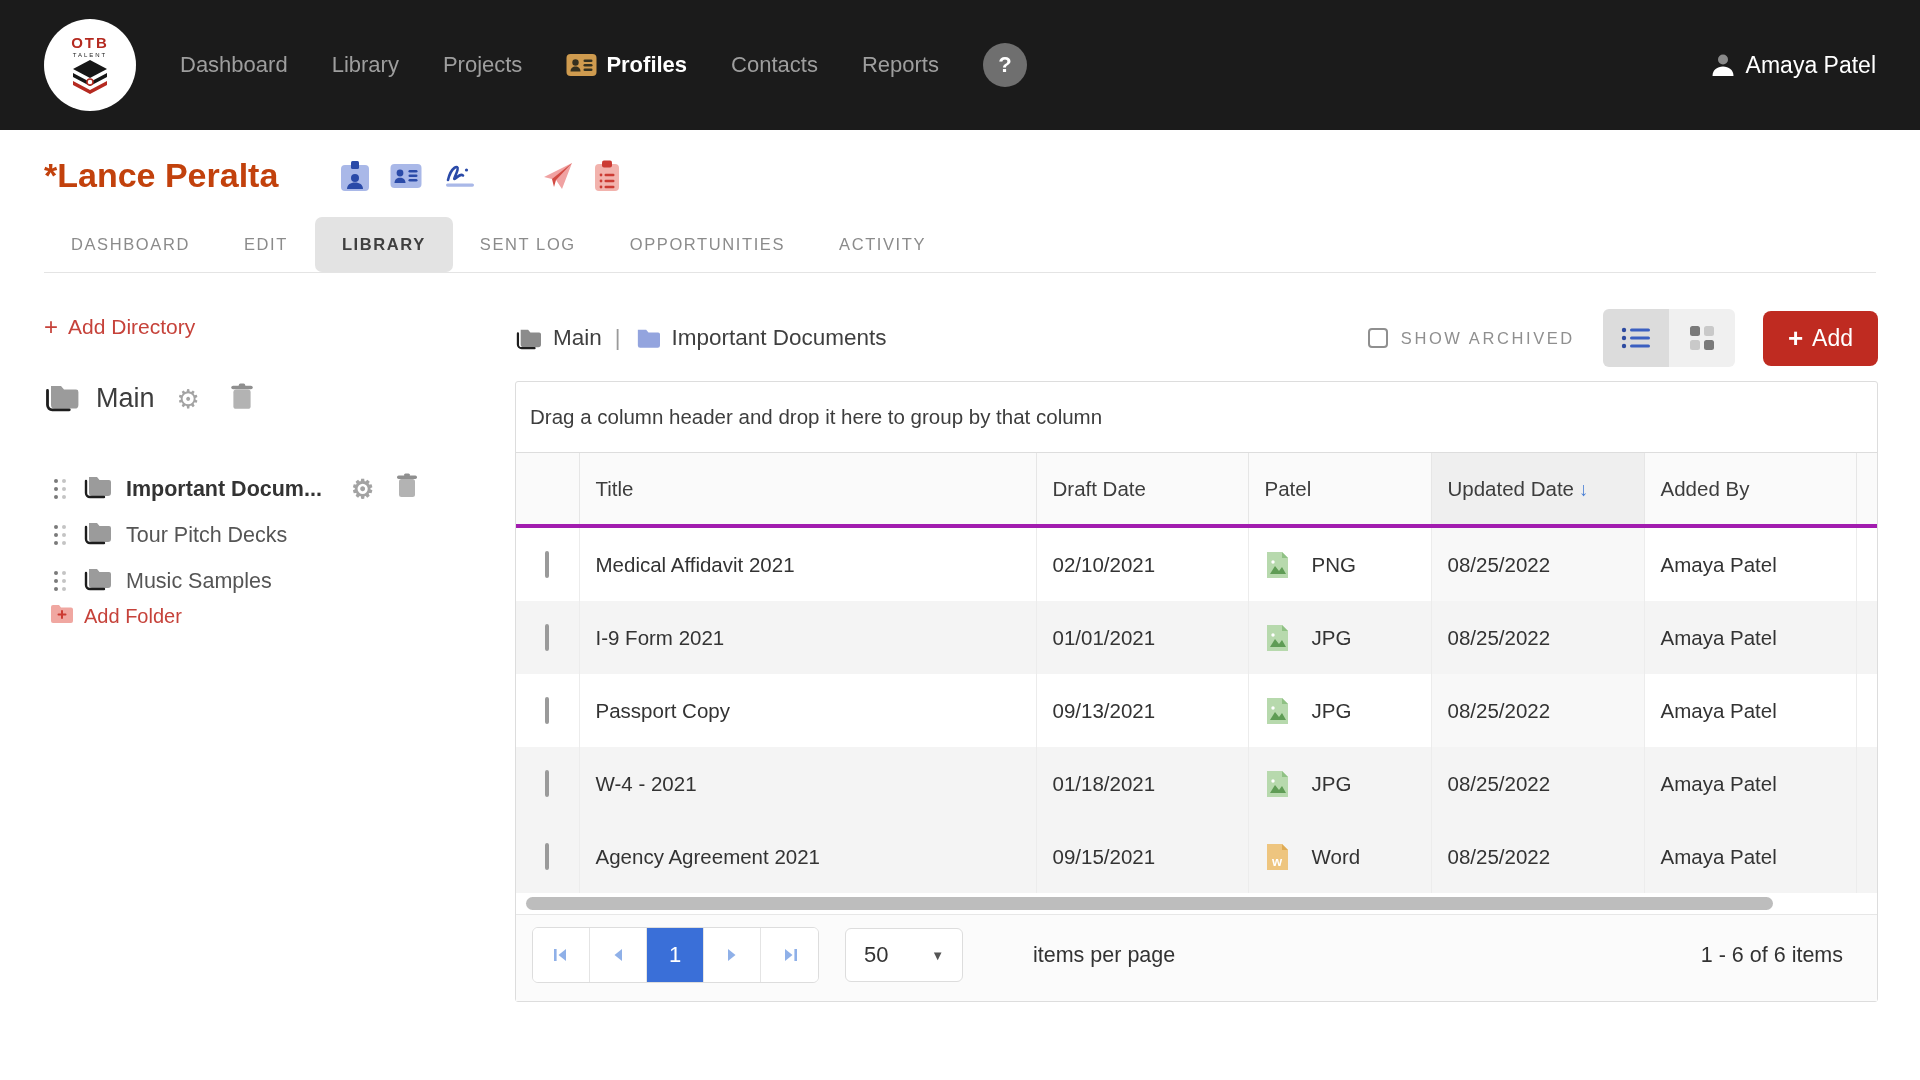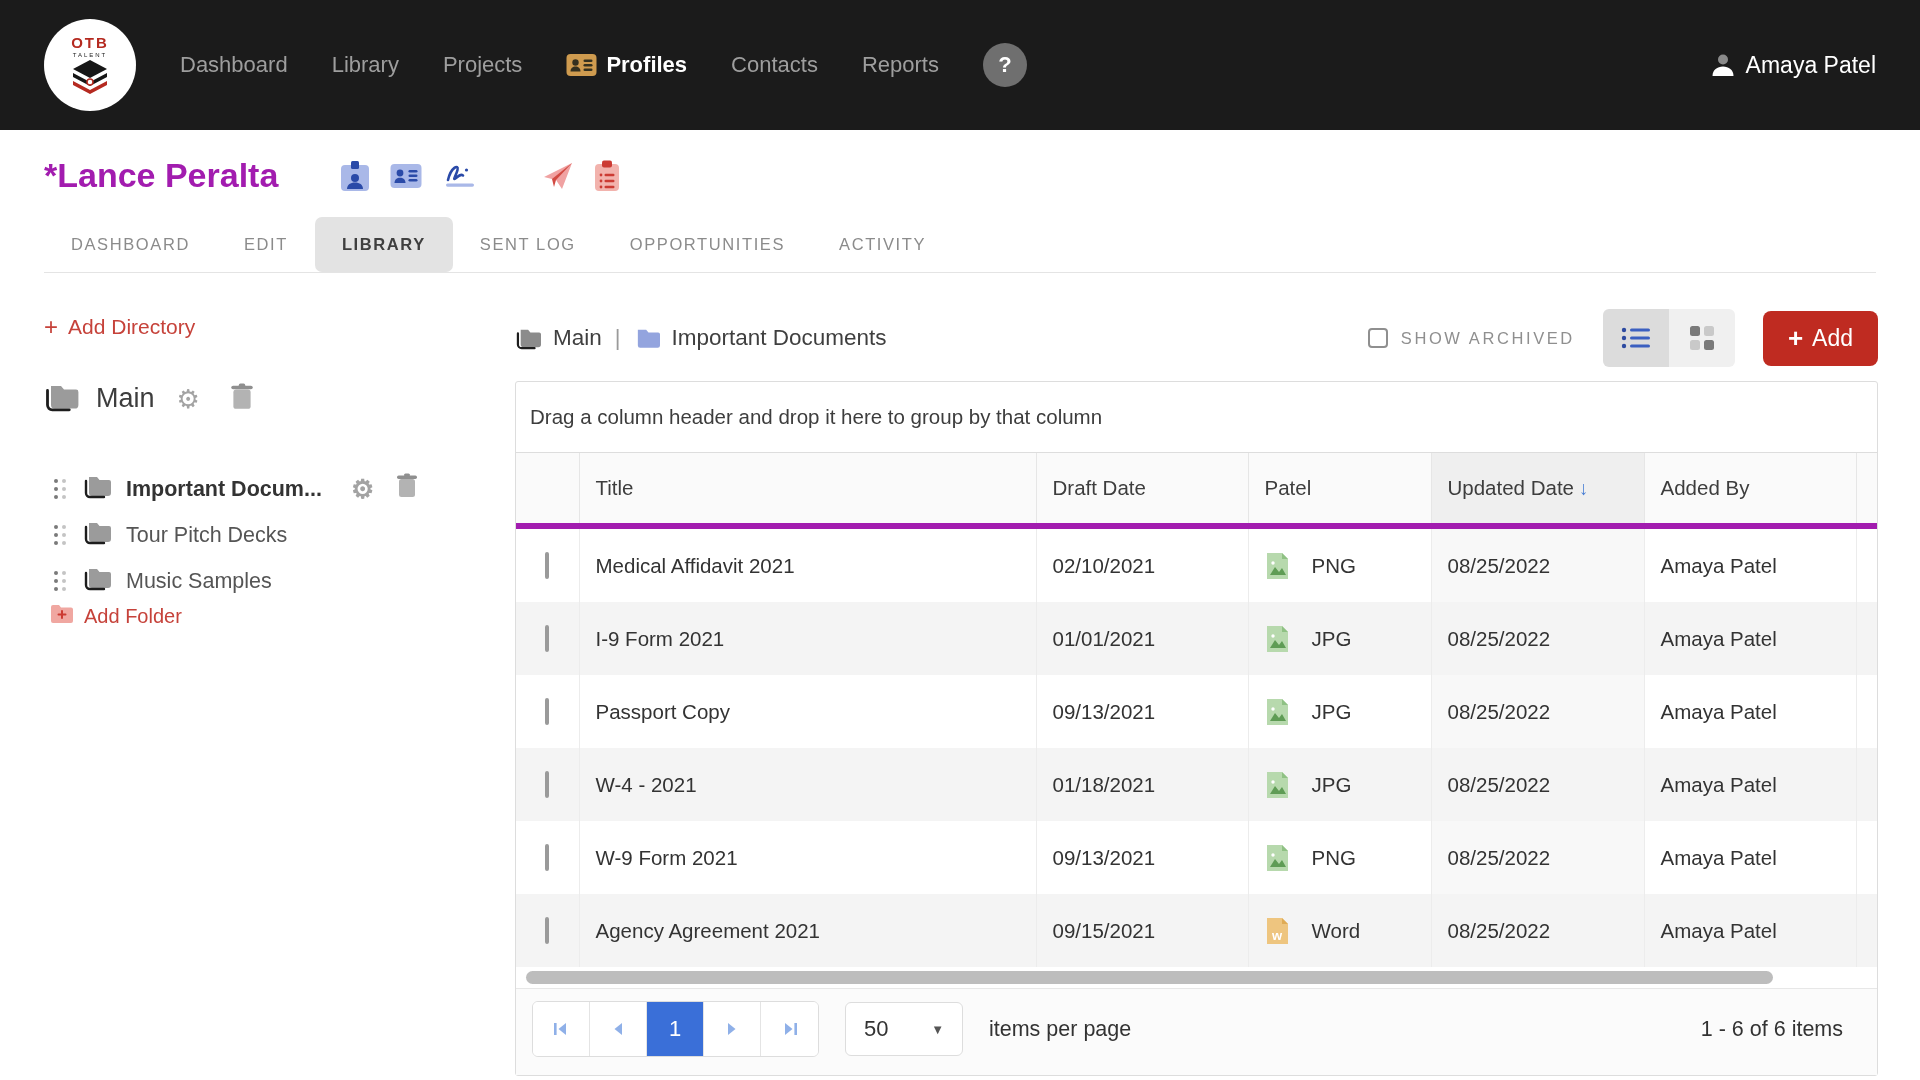--- a/index.html
+++ b/index.html
@@ -17,21 +17,21 @@
   .nav-item { color:#9e9e9e; font-size:22px; display:flex; align-items:center; gap:9px; cursor:pointer; }
   .nav-item.active { color:#fff; font-weight:bold; }
   .nav-item .nav-ic { display:none; }
   .help-circle { width:44px; height:44px; border-radius:50%; background:#6f6f6f; color:#fff;
                  font-size:22px; font-weight:bold; display:flex; align-items:center;
                  justify-content:center; cursor:pointer; }
   .nav-user { margin-left:auto; color:#fff; font-size:23px; display:flex; align-items:center; gap:10px; cursor:pointer; }
 
   
   .profile-row { display:flex; align-items:center; margin:26px 44px 0; }
-  .page-title { font-size:34px; font-weight:bold; color:#a21caf; margin-right:62px; }
+  .page-title { font-size:34px; font-weight:bold; color:#c2410c; margin-right:62px; }
   .title-icons { display:flex; align-items:center; gap:20px; }
   .title-icons .gap { width:24px; }
   .ticon { cursor:pointer; display:flex; }
 
   
   .tabs { display:flex; margin:22px 44px 0; align-items:flex-end; }
   .tab { padding:18px 27px; font-size:16.5px; letter-spacing:1.6px; color:#8b8b8b;
          cursor:pointer; border-radius:7px; white-space:nowrap; }
   .tab.active { background:#e3e3e3; color:#3f3f3f; font-weight:bold; }
   .tabs-divider { border-bottom:1px solid #e4e4e4; margin:0 44px; }
@@ -77,21 +77,21 @@
              font-family:inherit; }
   .add-btn .plus { font-size:26px; line-height:1; font-weight:bold; }
 
   
   .grid { margin-top:14px; border:1px solid #ddd; border-radius:3px; background:#fff; }
   .group-hint { padding:23px 14px; font-size:20.5px; color:#3d3d3d; border-bottom:1px solid #ddd; }
   table { width:100%; border-collapse:collapse; table-layout:fixed; }
   col.c-check { width:63px; } col.c-title { width:457px; } col.c-draft { width:212px; }
   col.c-kind { width:183px; } col.c-updated { width:213px; } col.c-added { width:212px; }
   thead th { background:#fafafa; font-weight:normal; text-align:left; font-size:20.5px; color:#3d3d3d;
-             height:73px; padding:0 16px; border-right:1px solid #e6e6e6; border-bottom:6px solid #a21caf;
+             height:73px; padding:0 16px; border-right:1px solid #e6e6e6; border-bottom:4px solid #a21caf;
              cursor:pointer; }
   thead th:last-child { border-right:none; }
   thead th.sorted { background:#efefef; }
   .sort-arrow { color:#4a7fd4; font-size:19px; margin-left:5px; }
   tbody td { height:73px; padding:0 16px; font-size:20.5px; color:#333;
              border-right:1px solid #ececec; overflow:hidden; white-space:nowrap; }
   tbody td:last-child { border-right:none; }
   tbody tr.even td { background:#f4f4f4; }
   tbody td.sorted { background:rgba(0,0,0,0.028); }
   td.check-cell, th.check-cell { text-align:center; padding:0; }
@@ -107,21 +107,21 @@
   .pager { display:flex; align-items:center; background:#fbfbfb; padding:12px 16px 18px; gap:26px; }
   .pager-group { display:flex; border:1px solid #ddd; border-radius:6px; overflow:hidden; background:#fff; }
   .pg-btn { width:57px; height:54px; display:flex; align-items:center; justify-content:center;
             border-right:1px solid #e4e4e4; cursor:pointer; background:#fff; font-size:22px; }
   .pg-btn:last-child { border-right:none; }
   .pg-btn.current { background:#3a6fd8; color:#fff; }
   .page-size { width:118px; height:54px; border:1px solid #ddd; border-radius:6px; background:#fff;
                display:flex; align-items:center; justify-content:space-between; padding:0 18px;
                font-size:22px; color:#333; cursor:pointer; }
   .page-size .caret { font-size:13px; color:#555; }
-  .pager-label { font-size:21.5px; color:#333; }
+  .pager-label { font-size:21.5px; color:#333;margin-left:44px; }
   .pager-range { margin-left:auto; font-size:21.5px; color:#333; padding-right:18px; }
 </style>
 </head>
 <body>
 
 <header class="topnav">
   <div class="logo-circle">
     <span class="logo-otb">OTB</span>
     <span class="logo-talent">TALENT</span>
     <svg width="42" height="36" viewBox="0 0 42 36">
@@ -505,42 +505,20 @@
                     </svg>
 
         </span>
         <span>JPG</span>
       </span>
     </td>
     <td class="sorted">08/25/2022</td>
     <td>Amaya Patel</td>
     <td></td>
   </tr>
-            <tr class="odd">
-    <td class="check-cell"><span class="checkbox"></span></td>
-    <td>W-9 Form 2021</td>
-    <td>09/13/2021</td>
-    <td>
-      <span class="kind-cell">
-        <span class="file-icon">
-          <svg class="ic-img" width="25" height="30" viewBox="0 0 25 30">
-                      <path d="M2 2 h15 l6 6 v20 H2 z" fill="#b7d9ad"></path>
-                      <path d="M17 2 l6 6 h-6 z" fill="#8fc184"></path>
-                      <path d="M5 24 l5-8 4 5 3-4 4 7 z" fill="#5f9c55"></path>
-                      <circle cx="8" cy="12" r="1.7" fill="#fff"></circle>
-                    </svg>
-
-        </span>
-        <span>PNG</span>
-      </span>
-    </td>
-    <td class="sorted">08/25/2022</td>
-    <td>Amaya Patel</td>
-    <td></td>
-  </tr>
             <tr class="even">
     <td class="check-cell"><span class="checkbox"></span></td>
     <td>Agency Agreement 2021</td>
     <td>09/15/2021</td>
     <td>
       <span class="kind-cell">
         <span class="file-icon word">
 
           <svg class="ic-word" width="25" height="30" viewBox="0 0 25 30">
                       <path d="M2 2 h15 l6 6 v20 H2 z" fill="#eec57f"></path>

